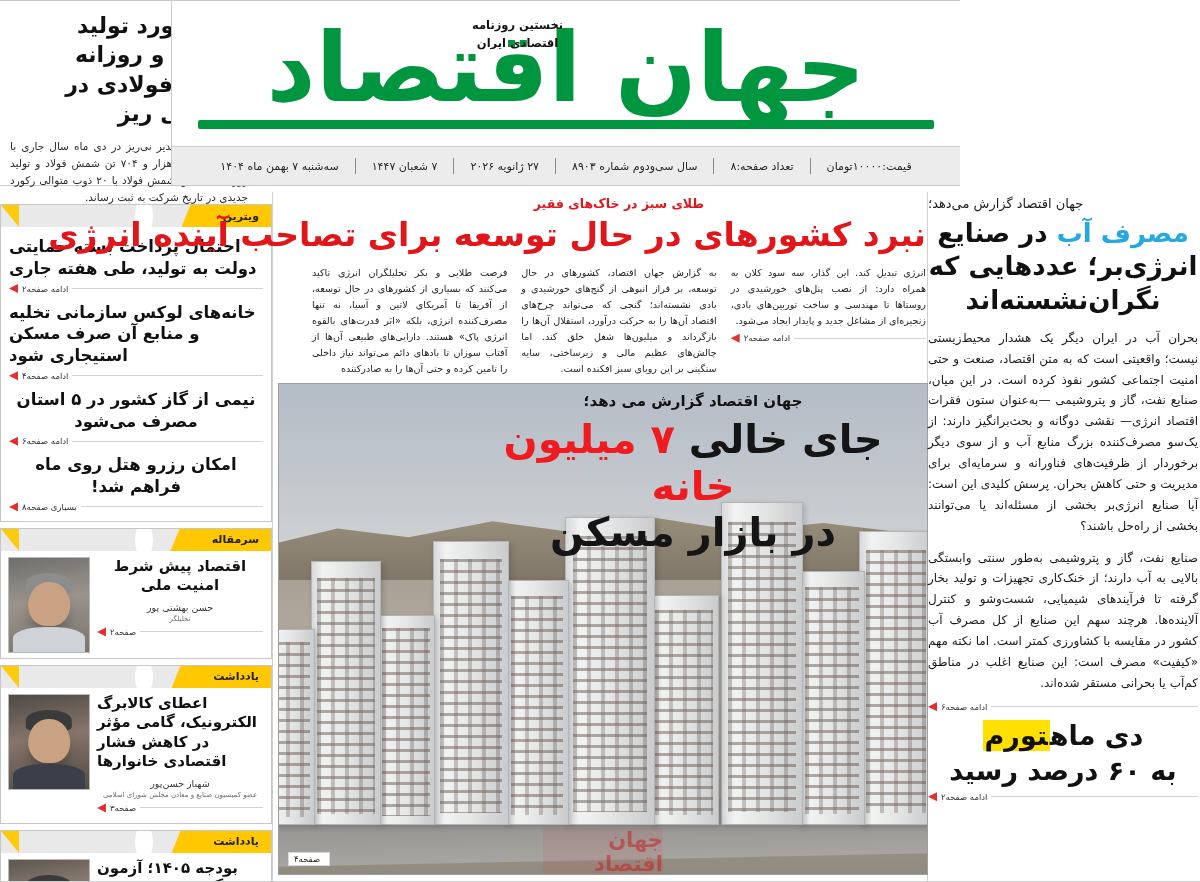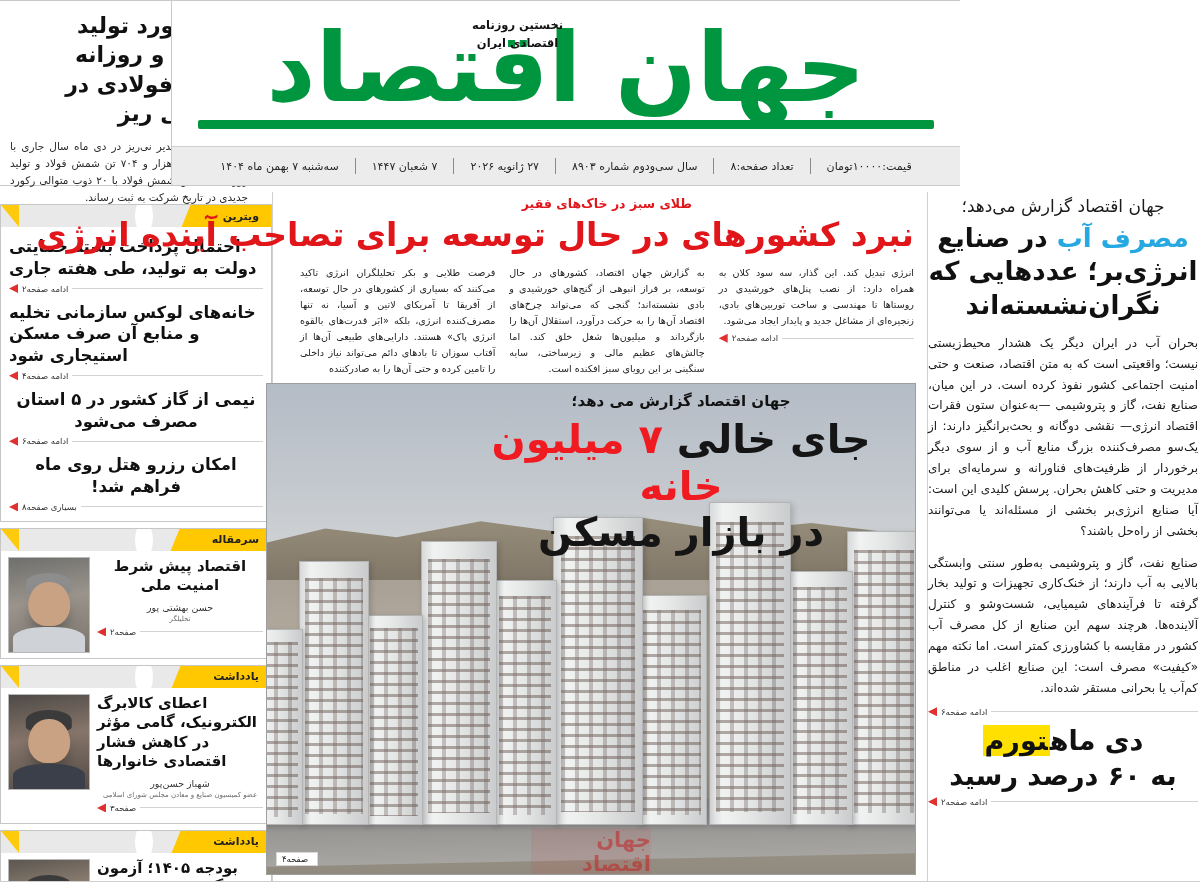--- a/index.html
+++ b/index.html
@@ -134,21 +134,21 @@
     width:58%; height:22%; border-radius:50% 50% 20% 20%; background:#3b3b3b;
   }
   .hair.grey { background:#8d8d8d; }
   .body-sh {
     position:absolute; left:50%; bottom:0; transform:translateX(-50%);
     width:90%; height:26%; border-radius:45% 45% 0 0; background:#3a3f4a;
   }
   .body-sh.light { background:#cfd3d8; }
 
   
-  .colC { position:absolute; left:266px; top:0; width:650px; height:688px;padding-left:32px; }
+  .colC { position:absolute; left:278px; top:0; width:650px; height:688px;padding-left:32px; }
   .lead { padding:4px 2px 0 2px; }
   .kicker { font-size:12.5px; font-weight:bold; color:#e0161b; text-align:center; margin-bottom:4px; }
   .lead-h {
     font-size:33px; font-weight:bold; color:#e0161b; line-height:1.2;
     text-align:center; letter-spacing:-0.5px; white-space:nowrap;
   }
   .lead-cols {
     margin-top:10px; display:flex; flex-direction:row; gap:14px;
     font-size:9.6px; line-height:1.68; color:#1a1a1a; text-align:justify;
   }
@@ -197,21 +197,21 @@
     background:rgba(210,60,60,.18);
   }
   .stamp::after {
     content:""; position:absolute; left:46%; bottom:-14px; width:0;height:0;
     border-left:13px solid transparent; border-right:13px solid transparent;
     border-top:16px solid rgba(210,60,60,.25);
   }
 
   
   .colR { position:absolute; right:0; top:0; width:272px; height:688px; padding-right:2px; }
-  .r-kicker { text-align:center; font-size:17px; color:#1b1b1b; margin:4px 0 6px 0; }
+  .r-kicker { text-align:left; font-size:13px; color:#1b1b1b; margin:4px 0 6px 0; }
   .r-head { text-align:center; font-size:26px; font-weight:bold; line-height:1.28; color:#111; letter-spacing:-0.4px; }
   .r-head .cyan { color:#26a9e0; }
   .r-body { margin-top:11px; font-size:12px; line-height:1.74; color:#1a1a1a; text-align:justify; }
   .r-divider { margin-top:8px; }
   .r2-kicker { text-align:center; font-size:17px; font-weight:bold; color:#111; margin-top:14px; }
   .r2-head { text-align:center; font-size:27px; font-weight:bold; line-height:1.3; color:#111; margin-top:6px; letter-spacing:-0.4px; }
   .r2-head .hl { background:#ffe000; padding:0 2px; }
   .vline { position:absolute; top:0; bottom:0; width:1px; background:#d0d0d0; }
   .vline.a { right:272px; }
   .vline.b { left:272px; }

